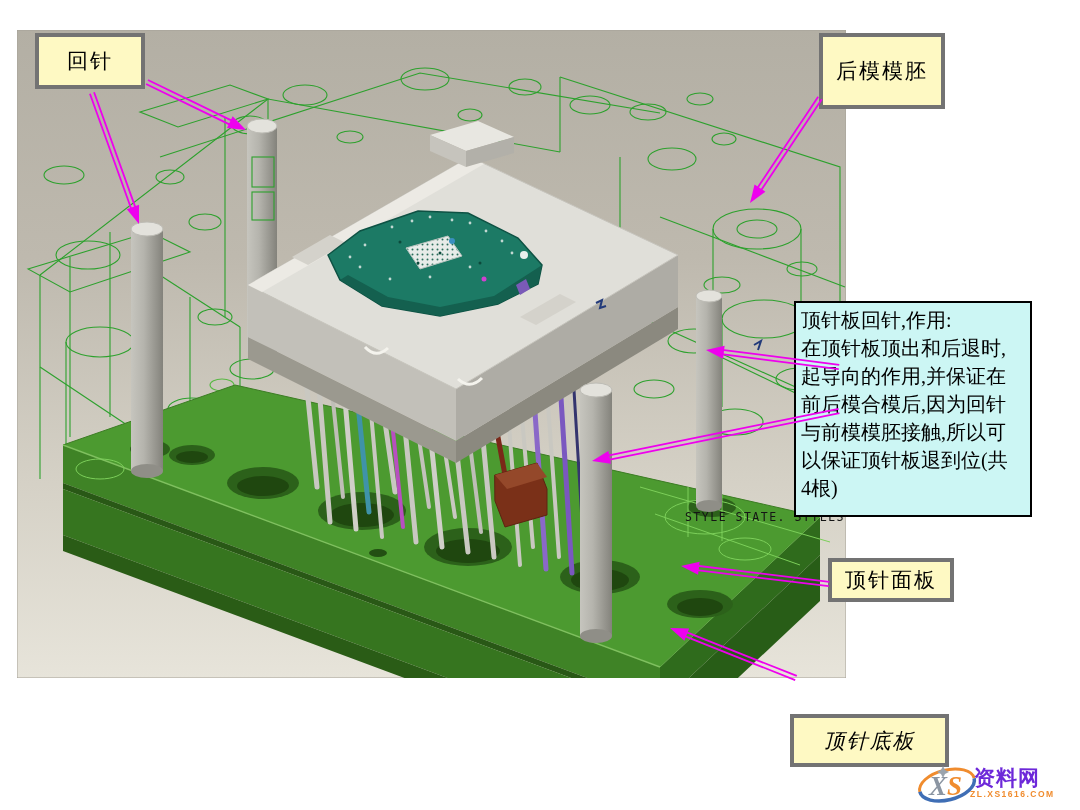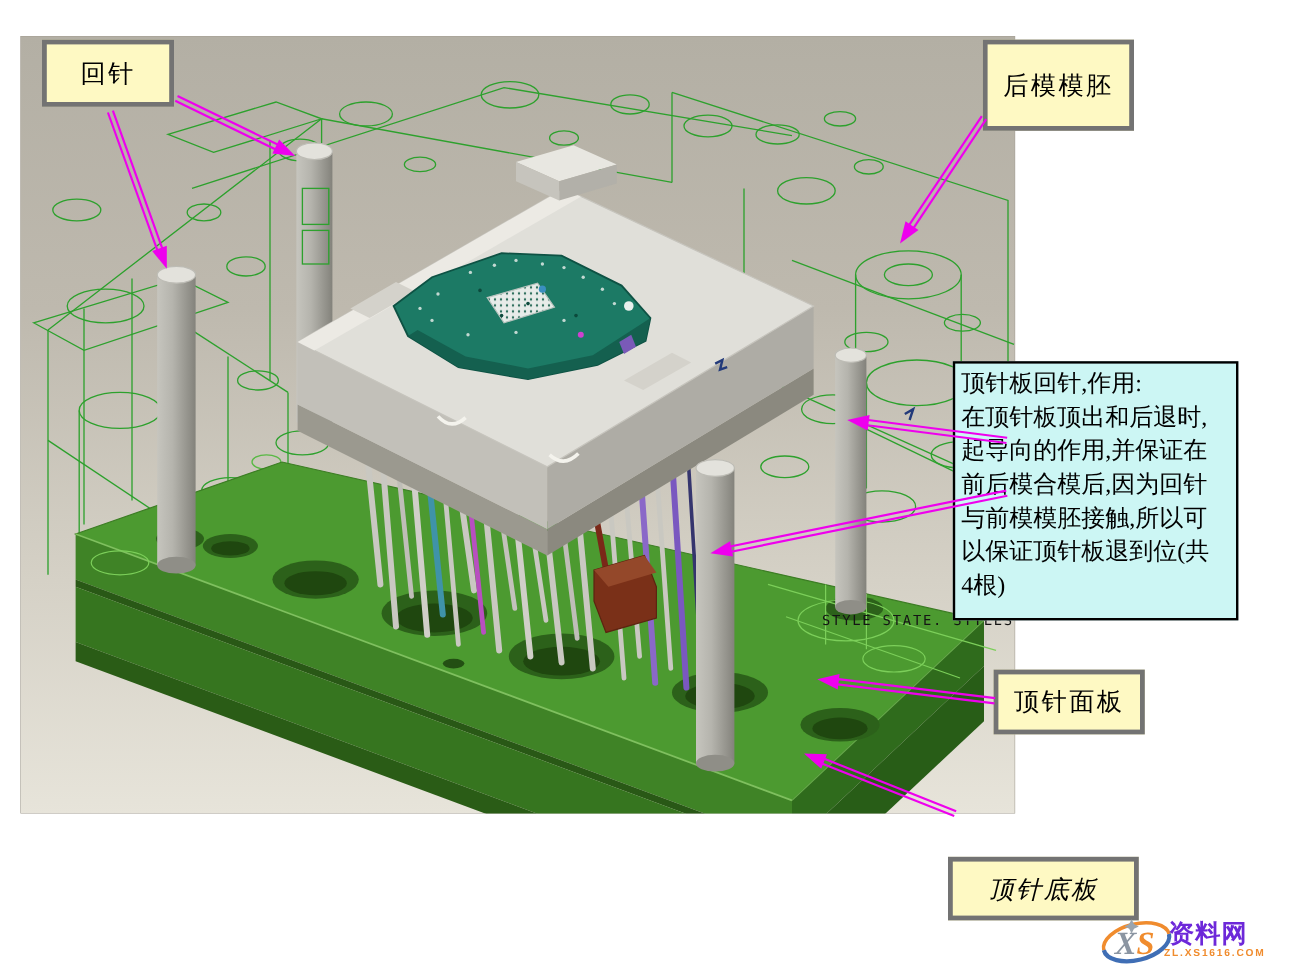--- a/index.html
+++ b/index.html
@@ -278,21 +278,21 @@
   </div>
 
   <div class="note" style="left:794px;top:273px;width:238px;height:216px;margin-top:28px;">顶针板回针,作用:
 在顶针板顶出和后退时,
 起导向的作用,并保证在
 前后模合模后,因为回针
 与前模模胚接触,所以可
 以保证顶针板退到位(共
 4根)</div>
 
-  <div class="callout small" style="left:828px;top:558px;width:126px;height:54px;">
+  <div class="callout small" style="left:828px;top:558px;width:126px;height:44px;">
     <span>顶针面板</span>
   </div>
 
   <div class="callout small" style="left:790px;top:714px;width:159px;height:53px;font-style:italic;">
     <span>顶针底板</span>
   </div>
 
   <svg class="overlay" id="arrows">
       <g>
         <line x1="89.92924286652593" y1="93.74294339903268" x2="132.20142123631794" y2="211.56539800419768" stroke="#ee00ee" stroke-width="1.8"></line>

